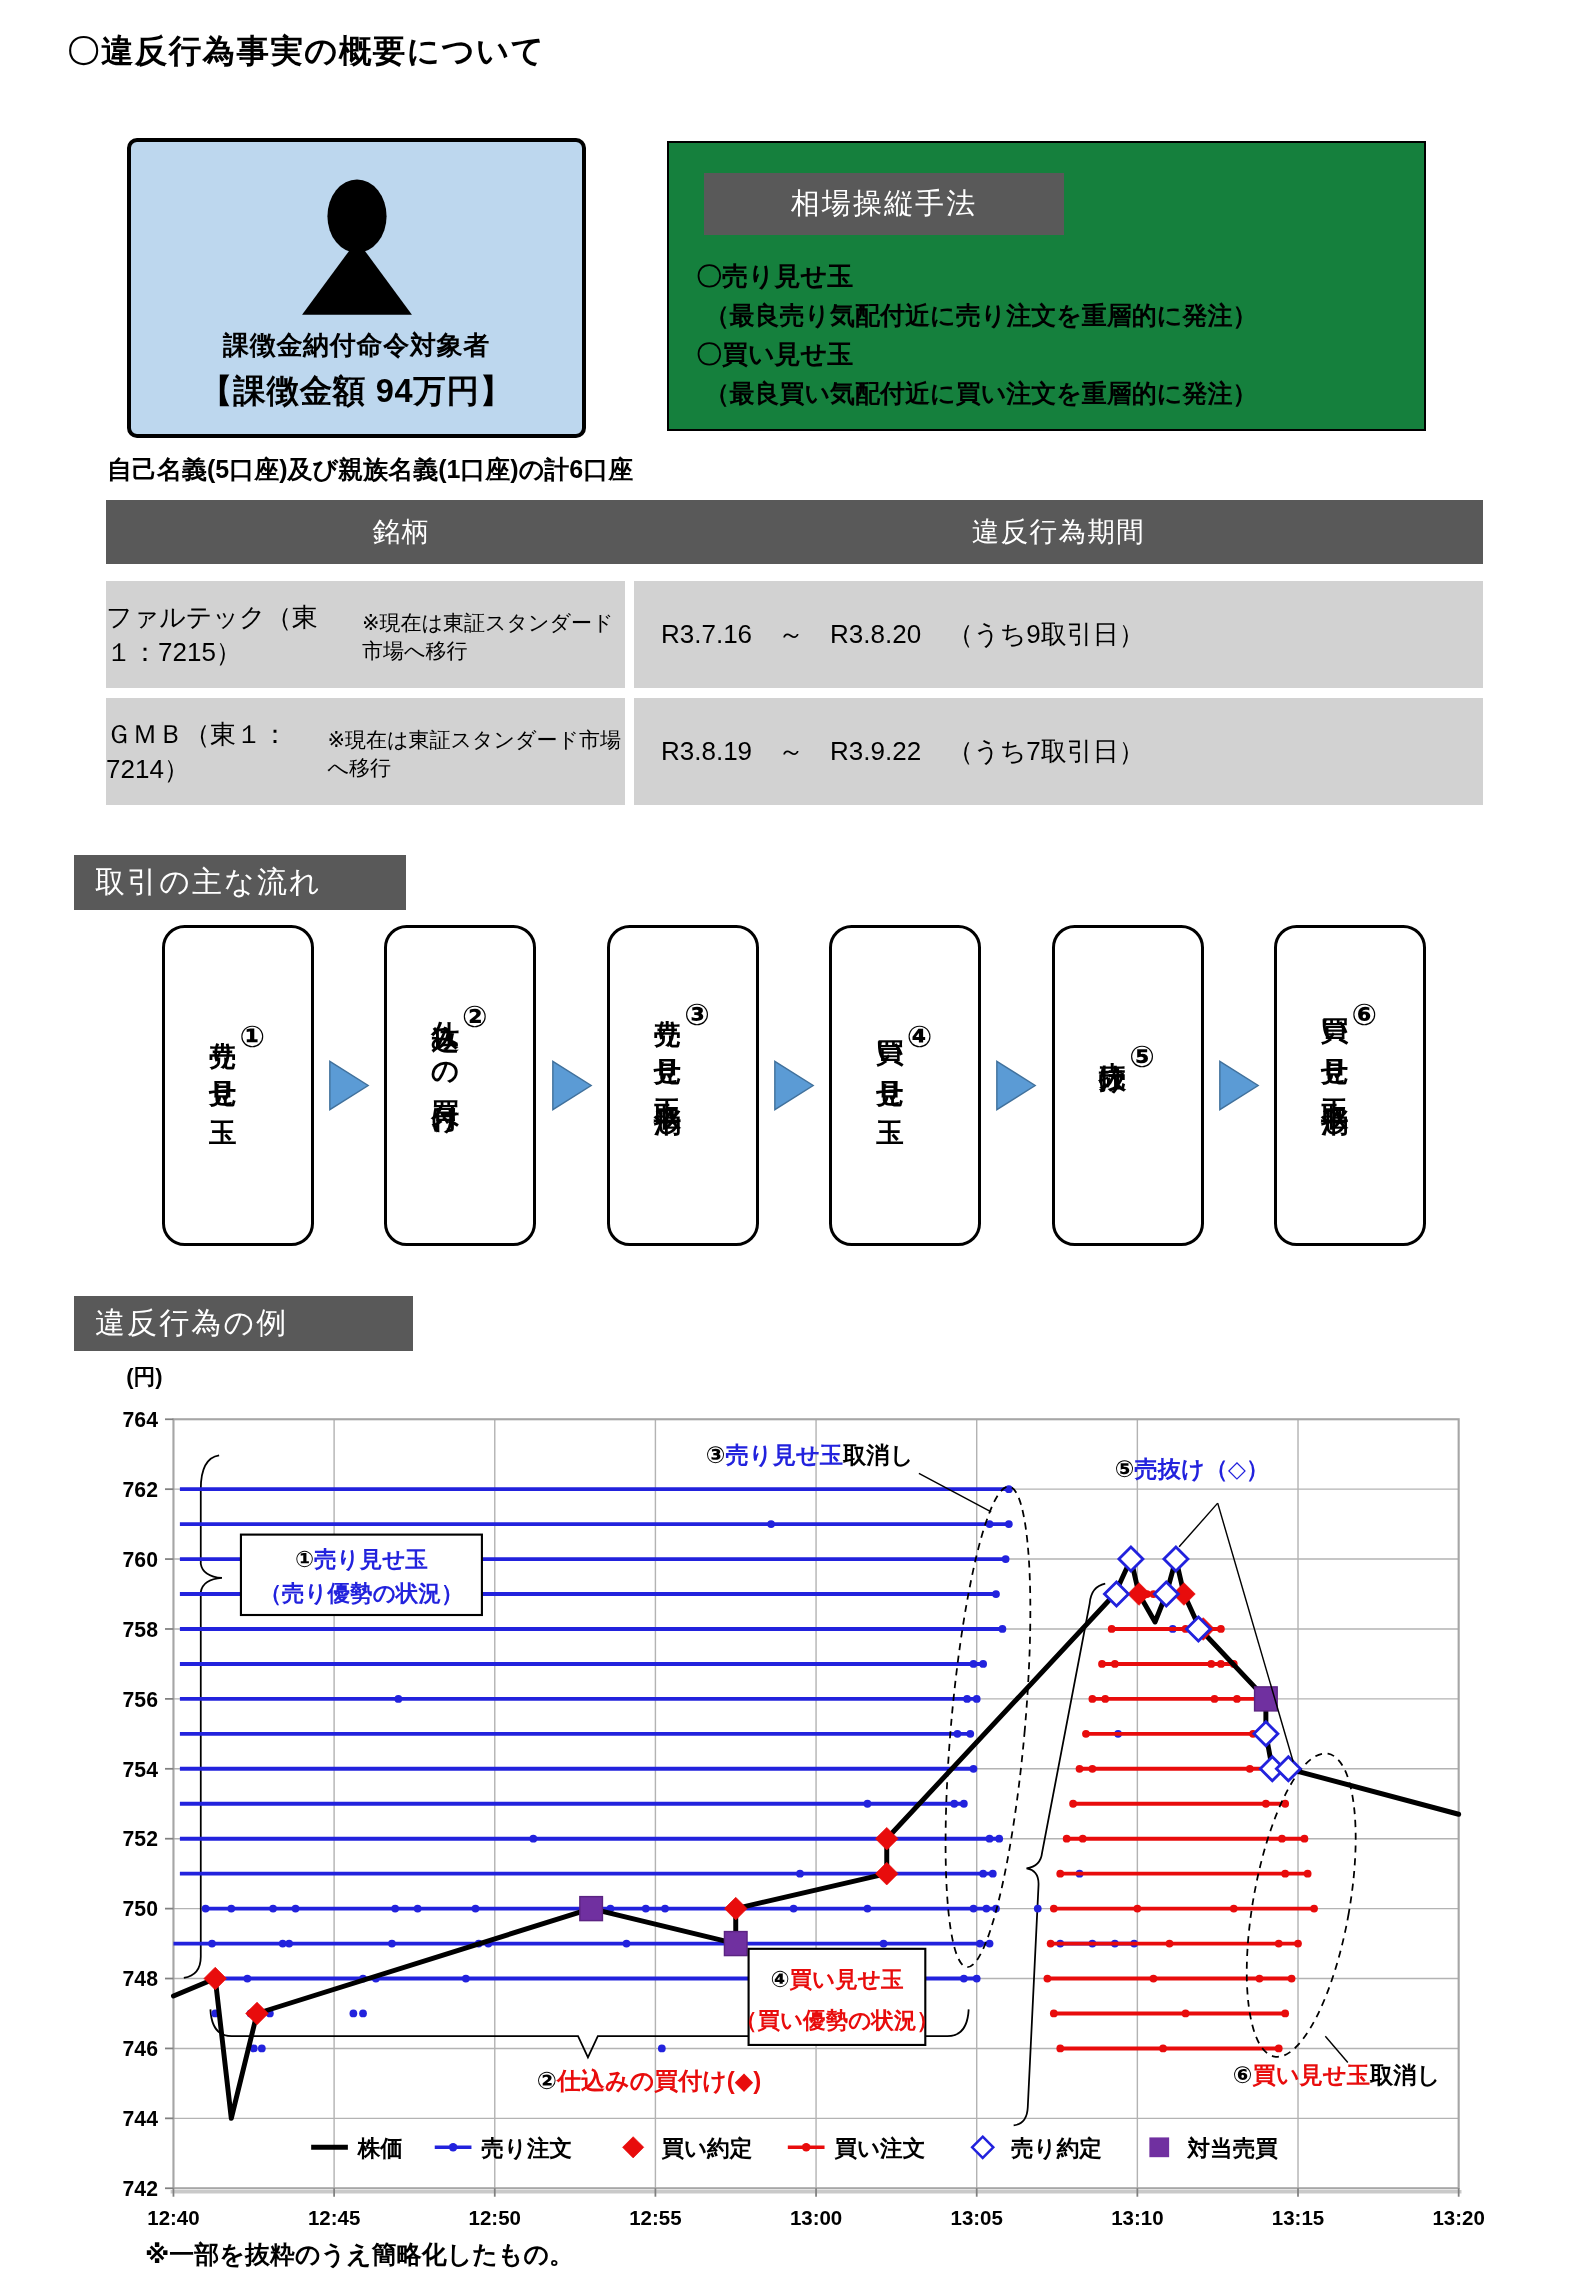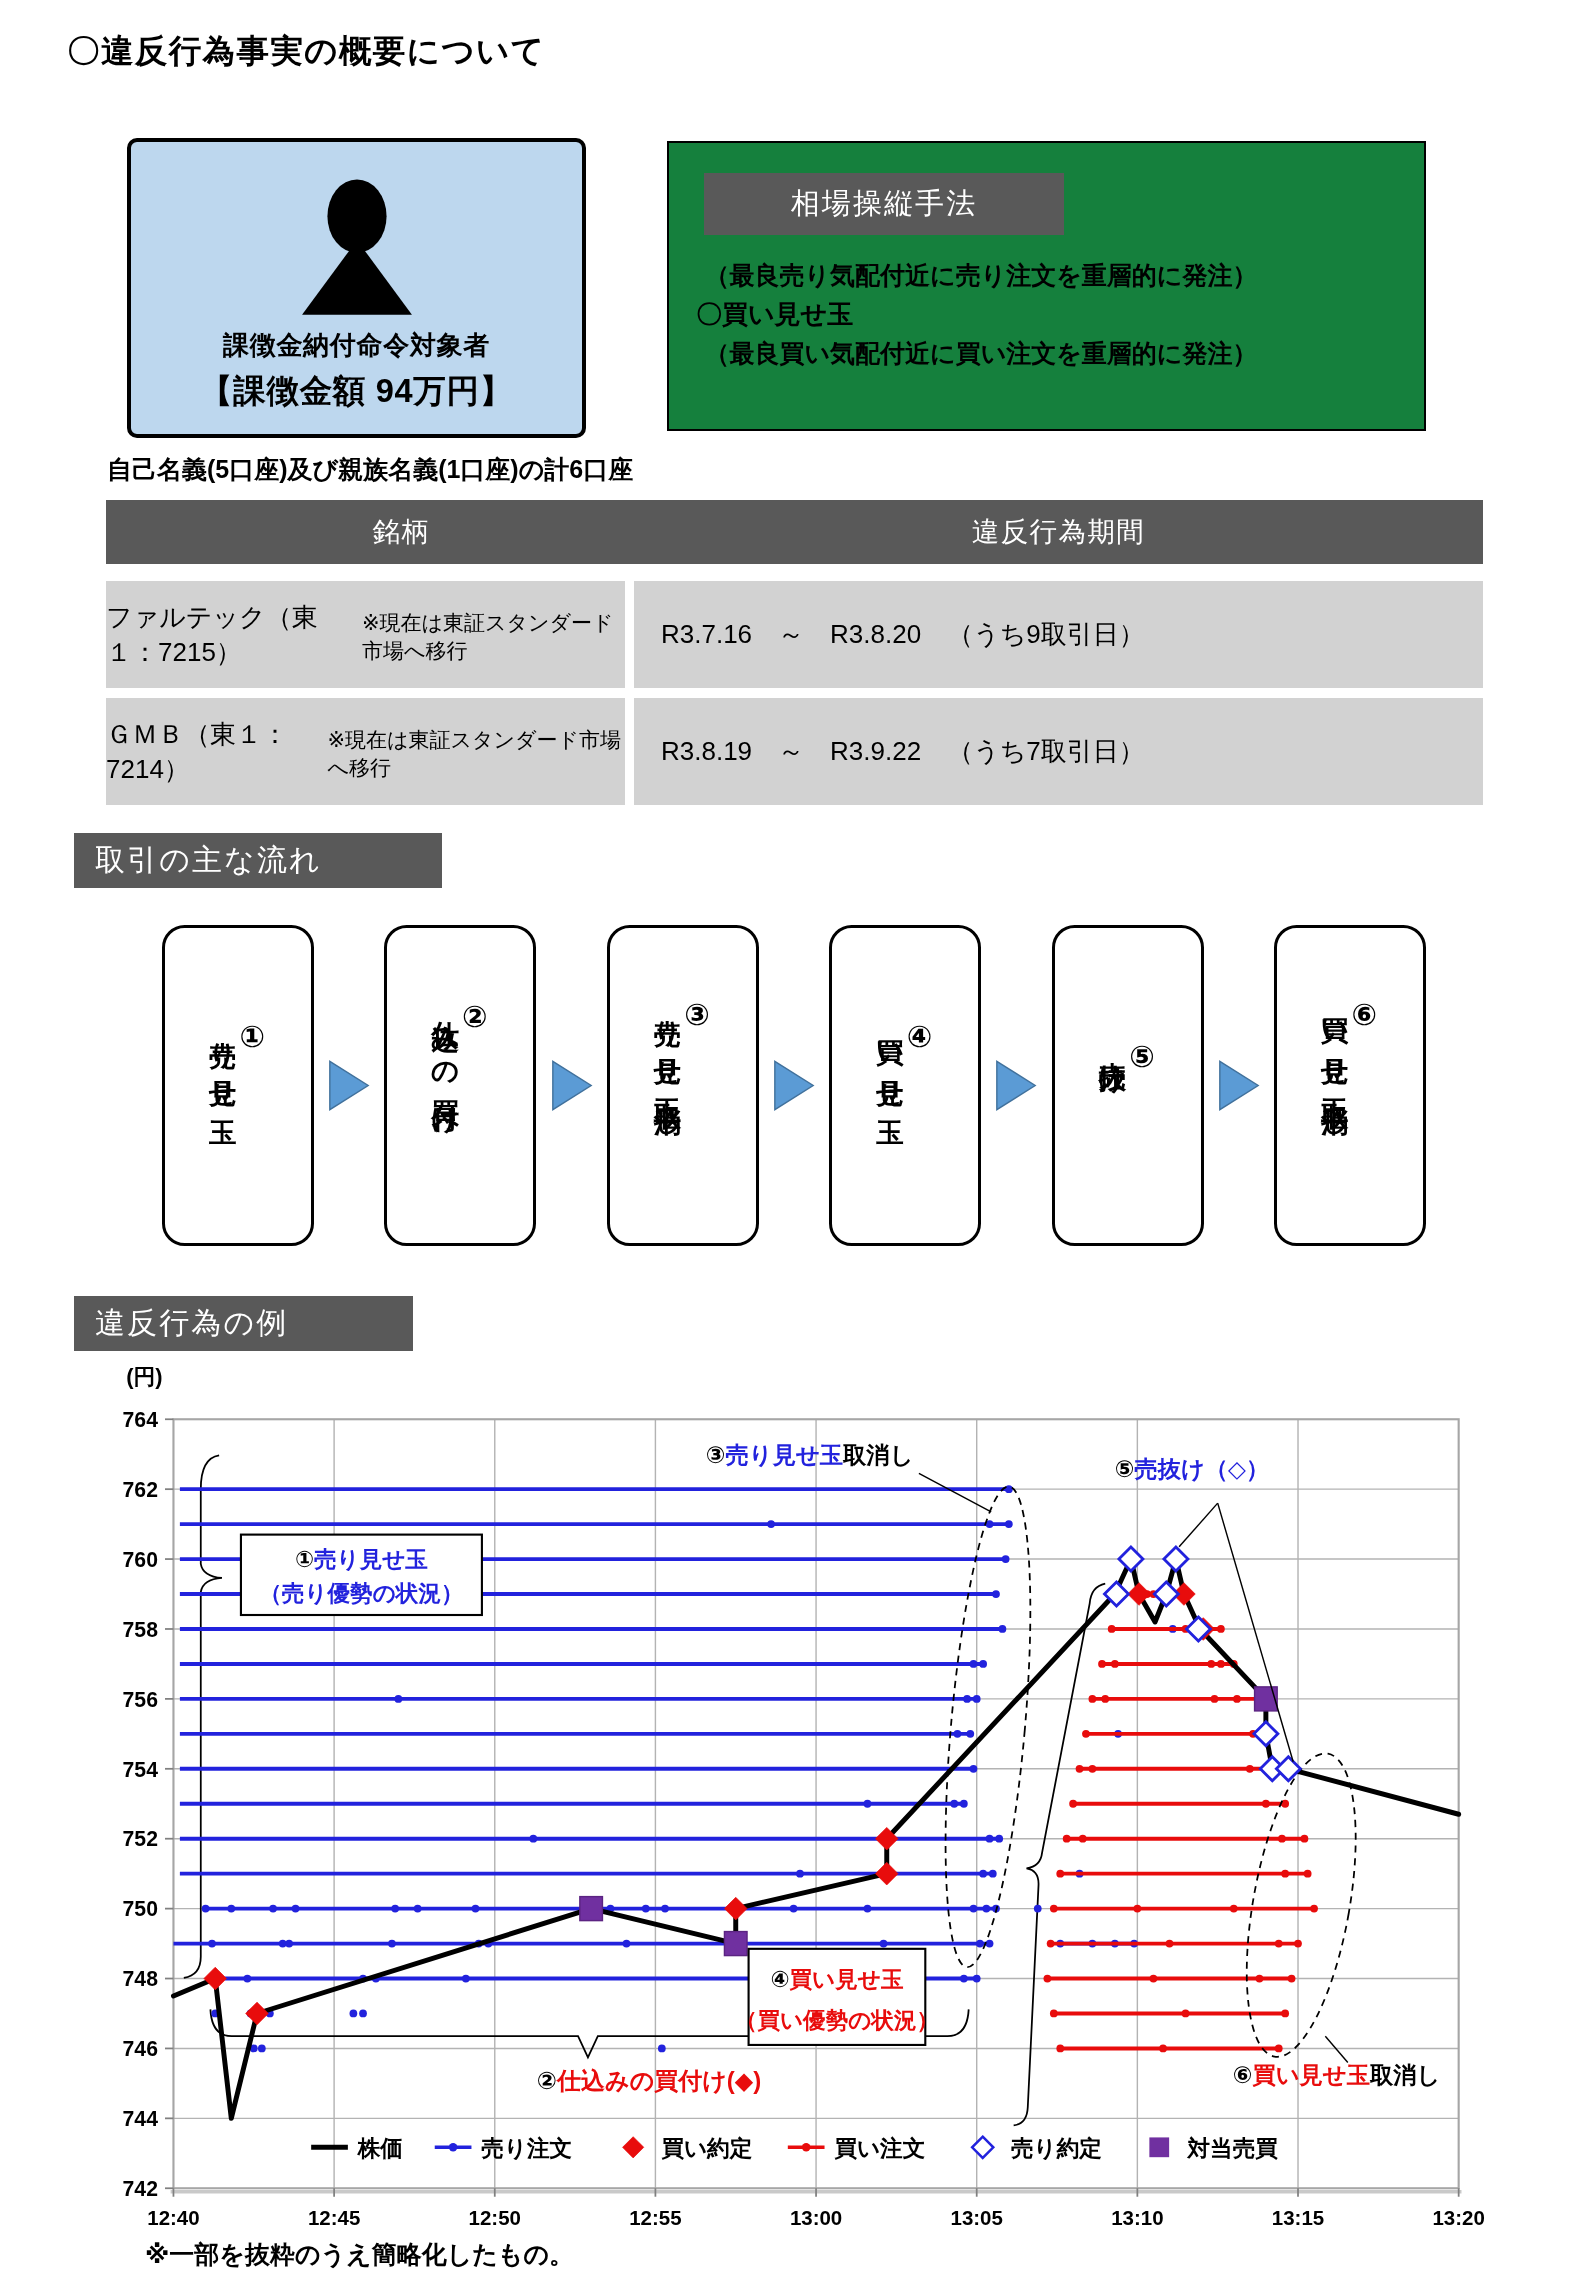--- a/index.html
+++ b/index.html
@@ -48,21 +48,21 @@
   #th-period{left:634px;top:500px;width:849px;height:64px;}
   .row1{top:581px;height:107px;}
   .row2{top:698px;height:107px;}
   .cell-name{left:106px;width:519px;display:flex;flex-direction:row;align-items:center;justify-content:center;}
   .cell-period{left:634px;width:849px;display:flex;align-items:center;padding-left:27px;box-sizing:border-box;font-size:26px;}
   .brand-name{font-size:26px;}
   .brand-note{font-size:21px;margin-top:4.2px;}
 
   
   .sec-header{background:#595959;color:#fff;font-size:30px;display:flex;align-items:center;padding-left:21px;letter-spacing:2.1px;box-sizing:border-box;}
-  #flow-header{left:74px;top:833px;width:368px;height:55px;}
+  #flow-header{left:74px;top:855px;width:332px;height:55px;}
   #example-header{left:74px;top:1296px;width:339px;height:55px;}
 
   
   #flow-row{left:162px;top:925px;width:1264px;height:321px;display:flex;align-items:center;}
   .flow-box{
     width:152px;height:321px;box-sizing:border-box;border:3.5px solid #000;border-radius:22.6px;background:#fff;
     display:flex;align-items:center;justify-content:center;flex:none;
   }
   .flow-text{
     writing-mode:vertical-rl;text-orientation:mixed;font-size:27.5px;font-weight:600;
@@ -87,20 +87,21 @@
     <ellipse cx="0" cy="-48" rx="42" ry="52" fill="#000"></ellipse>
     <path d="M -78 92 L 0 -14 L 78 92 Z" fill="#000"></path>
   </svg>
   <div id="subject-label">課徴金納付命令対象者</div>
   <div id="subject-amount">【課徴金額 94万円】</div>
 </div>
 
 <div class="abs" id="method-panel">
   <div id="method-header">相場操縦手法</div>
   <div id="method-items">
+      <div class="method-title">〇売り見せ玉</div>
       <div class="method-desc">（最良売り気配付近に売り注文を重層的に発注）</div>
       <div class="method-title">〇買い見せ玉</div>
       <div class="method-desc">（最良買い気配付近に買い注文を重層的に発注）</div>
     </div>
 </div>
 
 <div class="abs" id="accounts-line">自己名義(5口座)及び親族名義(1口座)の計6口座</div>
 
 <div class="abs tbl-header" id="th-brand">銘柄</div>
 <div class="abs tbl-header" id="th-period">違反行為期間</div>

